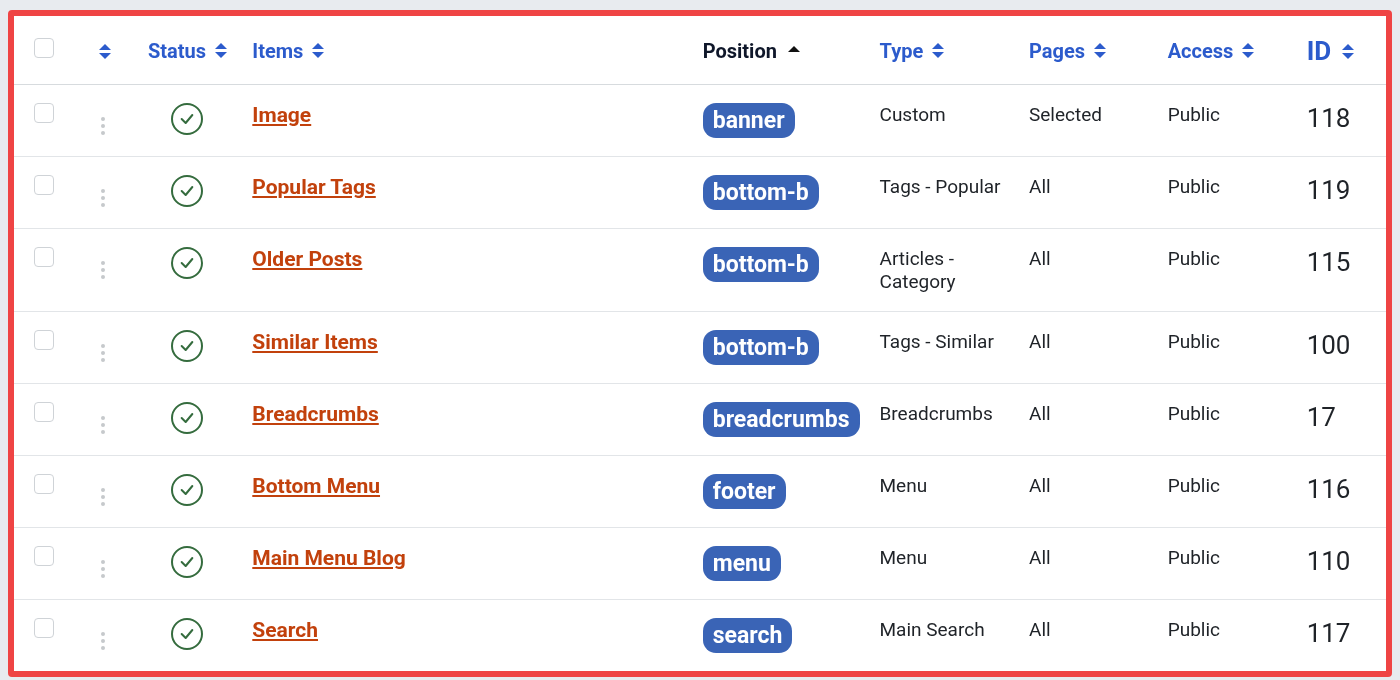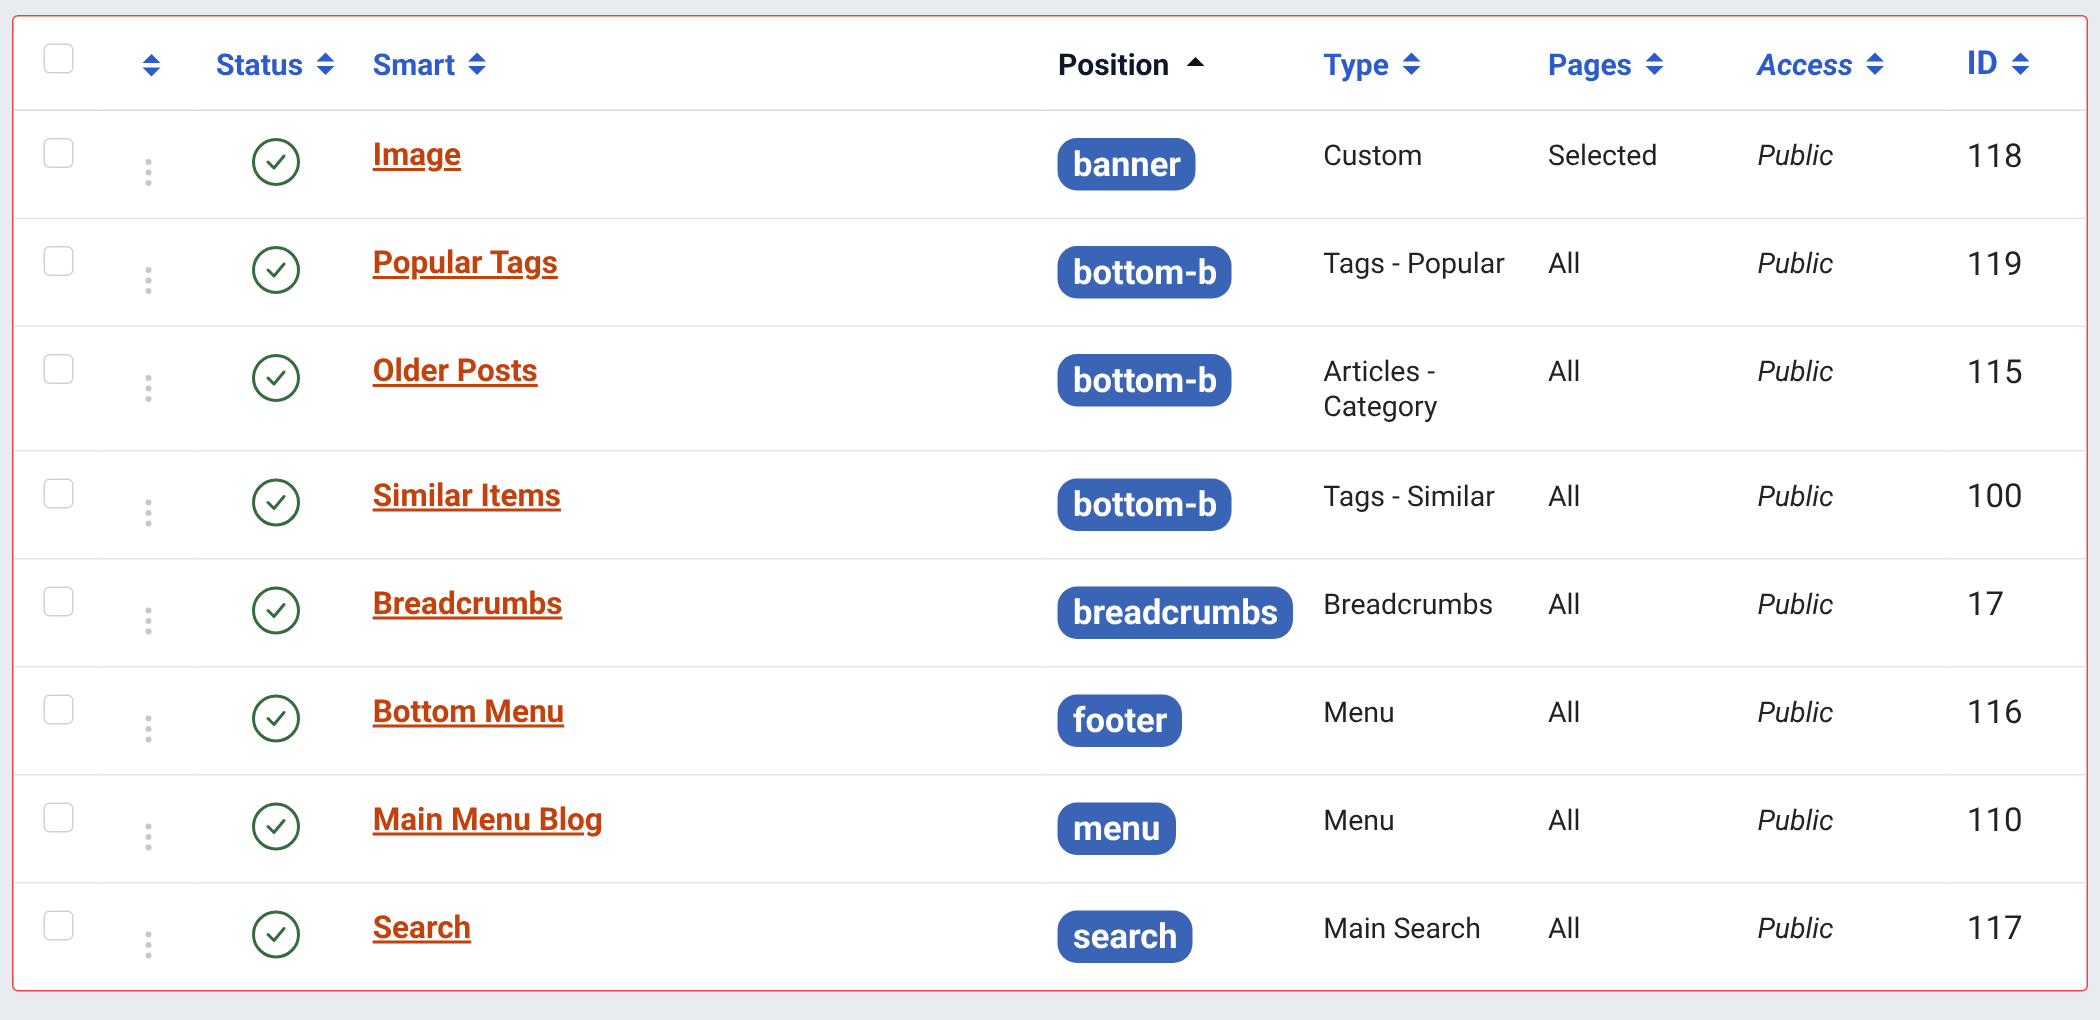--- a/index.html
+++ b/index.html
@@ -1,33 +1,33 @@
 <!DOCTYPE html>
 <html><head>
 <meta charset="utf-8">
 <style>
   * { box-sizing: border-box; margin: 0; padding: 0; }
   html, body { width: 1400px; height: 680px; font-family: -apple-system, "Segoe UI", Roboto, Arial, sans-serif; font-size: 16px; background: #e8ebef; color: #1f2328; }
   .wrap { padding: 10px 8px 0 8px; }
-  .table-area { background:#fff; border:1px solid #ef4444; border-radius:4px; overflow:hidden; }
+  .table-area { background:#fff; border:6px solid #ef4444; border-radius:4px; overflow:hidden; }
   table { width:100%; border-collapse:collapse; }
   thead th { text-align:left; font-size:20px; font-weight:700; padding:18px 10px 18px 10px; border-bottom:1px solid #d7dbde; color:#2c5bcc; white-space:nowrap; }
   thead th.col-position { color:#0f172a; }
   tbody tr { border-top:1px solid #e2e5e8; }
   tbody td { padding:18px 10px 18px 10px; vertical-align:top; font-size:19px; }
   .col-check { width:60px; text-align:center; }
   .col-sort { width:60px; text-align:center; }
   .col-status { width:110px; text-align:center; }
   .col-title { width:460px; }
   .col-position { width:160px; }
   .col-type { width:150px; }
   .col-pages { width:140px; }
-  .col-access { width:140px;font-style:italic; }
+  .col-access { width:140px; }
   .col-id { width:90px; }
-  thead th.col-id, tbody td.col-id { text-align:left; font-size:22px; }
+  thead th.col-id, tbody td.col-id { text-align:left; font-size:26px; }
   .checkbox { width:20px; height:20px; border:1px solid #cfd3d7; border-radius:4px; display:inline-block; background:#fff; }
   .head-sort-icons { display:inline-flex; flex-direction:column; line-height:8px; vertical-align:middle; margin-left:4px; }
   .caret-up, .caret-down { width:0; height:0; border-left:6px solid transparent; border-right:6px solid transparent; }
   .caret-up { border-bottom:6px solid #2c5bcc; margin-bottom:3px; }
   .caret-down { border-top:6px solid #2c5bcc; }
   .caret-up.black { border-bottom-color:#111; }
   .kebab { display:inline-flex; flex-direction:column; gap:3px; align-items:center; cursor:pointer; }
   .kebab span { width:4px; height:4px; background:#c6c9cc; border-radius:50%; }
   .status-ok { display:inline-flex; width:32px; height:32px; border:2.5px solid #356c3e; border-radius:50%; align-items:center; justify-content:center; }
   .status-ok svg { width:16px; height:16px; }
@@ -53,21 +53,21 @@
             </span>
           </th>
           <th class="col-status">
             <span class="thlabel">Status</span>
             <span class="head-sort-icons">
               <span class="caret-up"></span>
                 <span class="caret-down"></span>
             </span>
           </th>
           <th class="col-title">
-            <span class="thlabel">Smart</span>
+            <span class="thlabel">Items</span>
             <span class="head-sort-icons">
               <span class="caret-up"></span>
                 <span class="caret-down"></span>
             </span>
           </th>
           <th class="col-position">
             <span class="thlabel">Position</span>
             <span class="head-sort-icons" style="margin-left:6px">
               <span class="caret-up black"></span>
             </span>

